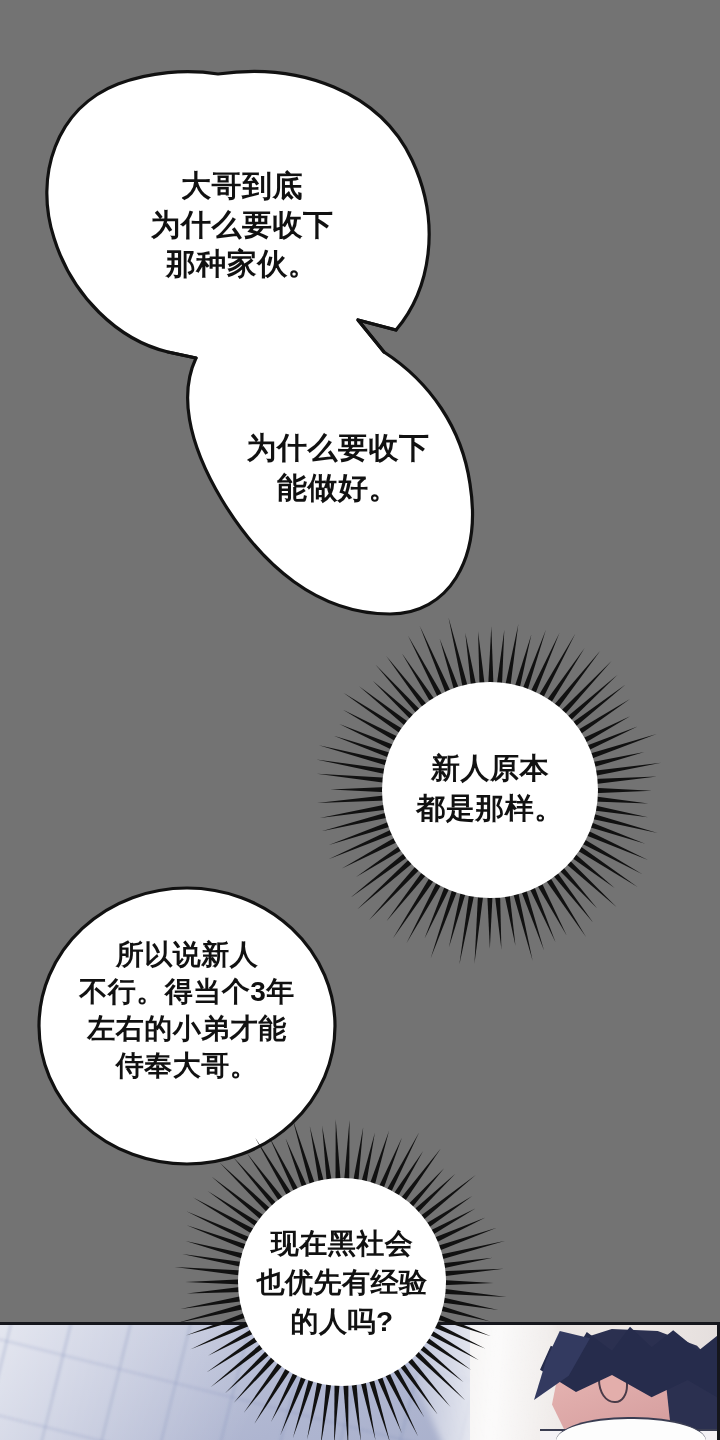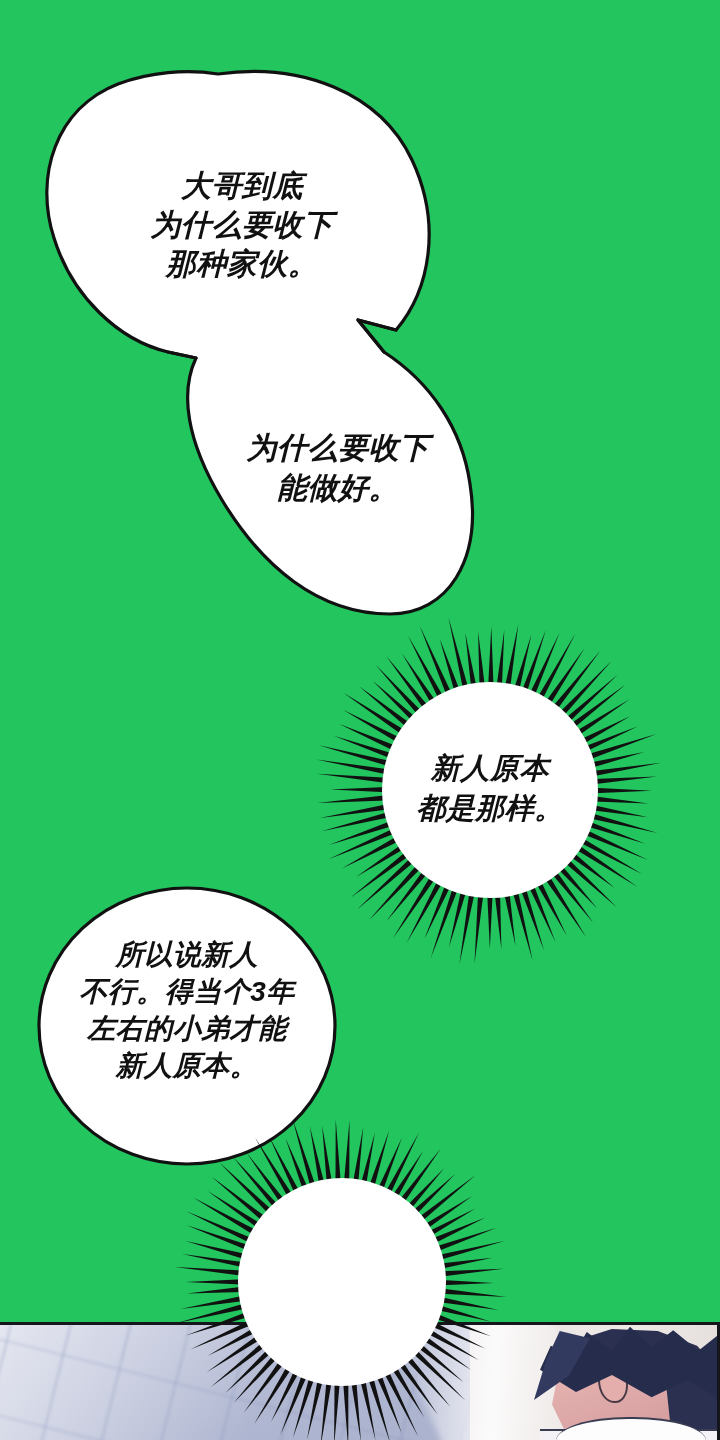--- a/index.html
+++ b/index.html
@@ -7,23 +7,22 @@
     padding: 0;
     background: #ffffff;
   }
   body {
     font-family: "Liberation Sans", "DejaVu Sans", sans-serif;
   }
   #page {
     position: relative;
     width: 720px;
     height: 1440px;
-    background: #22c55e;
+    background: #737373;
     overflow: hidden;
-    font-style: italic;
   }
 
   
   .bubble-text {
     position: absolute;
     text-align: center;
     color: #111111;
     font-weight: 700;
     letter-spacing: 0.5px;
     white-space: pre-line;
@@ -329,22 +328,25 @@
 
   <div class="bubble-text" style="left:188px; top:428px; width:300px; font-size:30px; line-height:40px;">为什么要收下
 能做好。</div>
 
   <div class="bubble-text" style="left:370px; top:748px; width:240px; font-size:29px; line-height:40px;">新人原本
 都是那样。</div>
 
   <div class="bubble-text" style="left:42px; top:936px; width:290px; font-size:28px; line-height:37px;">所以说新人
 不行。得当个3年
 左右的小弟才能
-新人原本。</div>
-
+侍奉大哥。</div>
+
+  <div class="bubble-text" style="left:222px; top:1224px; width:240px; font-size:28px; line-height:39px; z-index:60;">现在黑社会
+也优先有经验
+的人吗?</div>
 
   <div id="art-panel">
     <div id="art-bg"></div>
     <div id="art-wall"></div>
     <div id="art-lightstreak"></div>
 
     <div class="art-figure" id="char-hair-back"></div>
     <div class="art-figure" id="char-face"></div>
     <div class="art-figure" id="char-ear"></div>
     <div class="art-figure" id="char-hair-front"></div>

